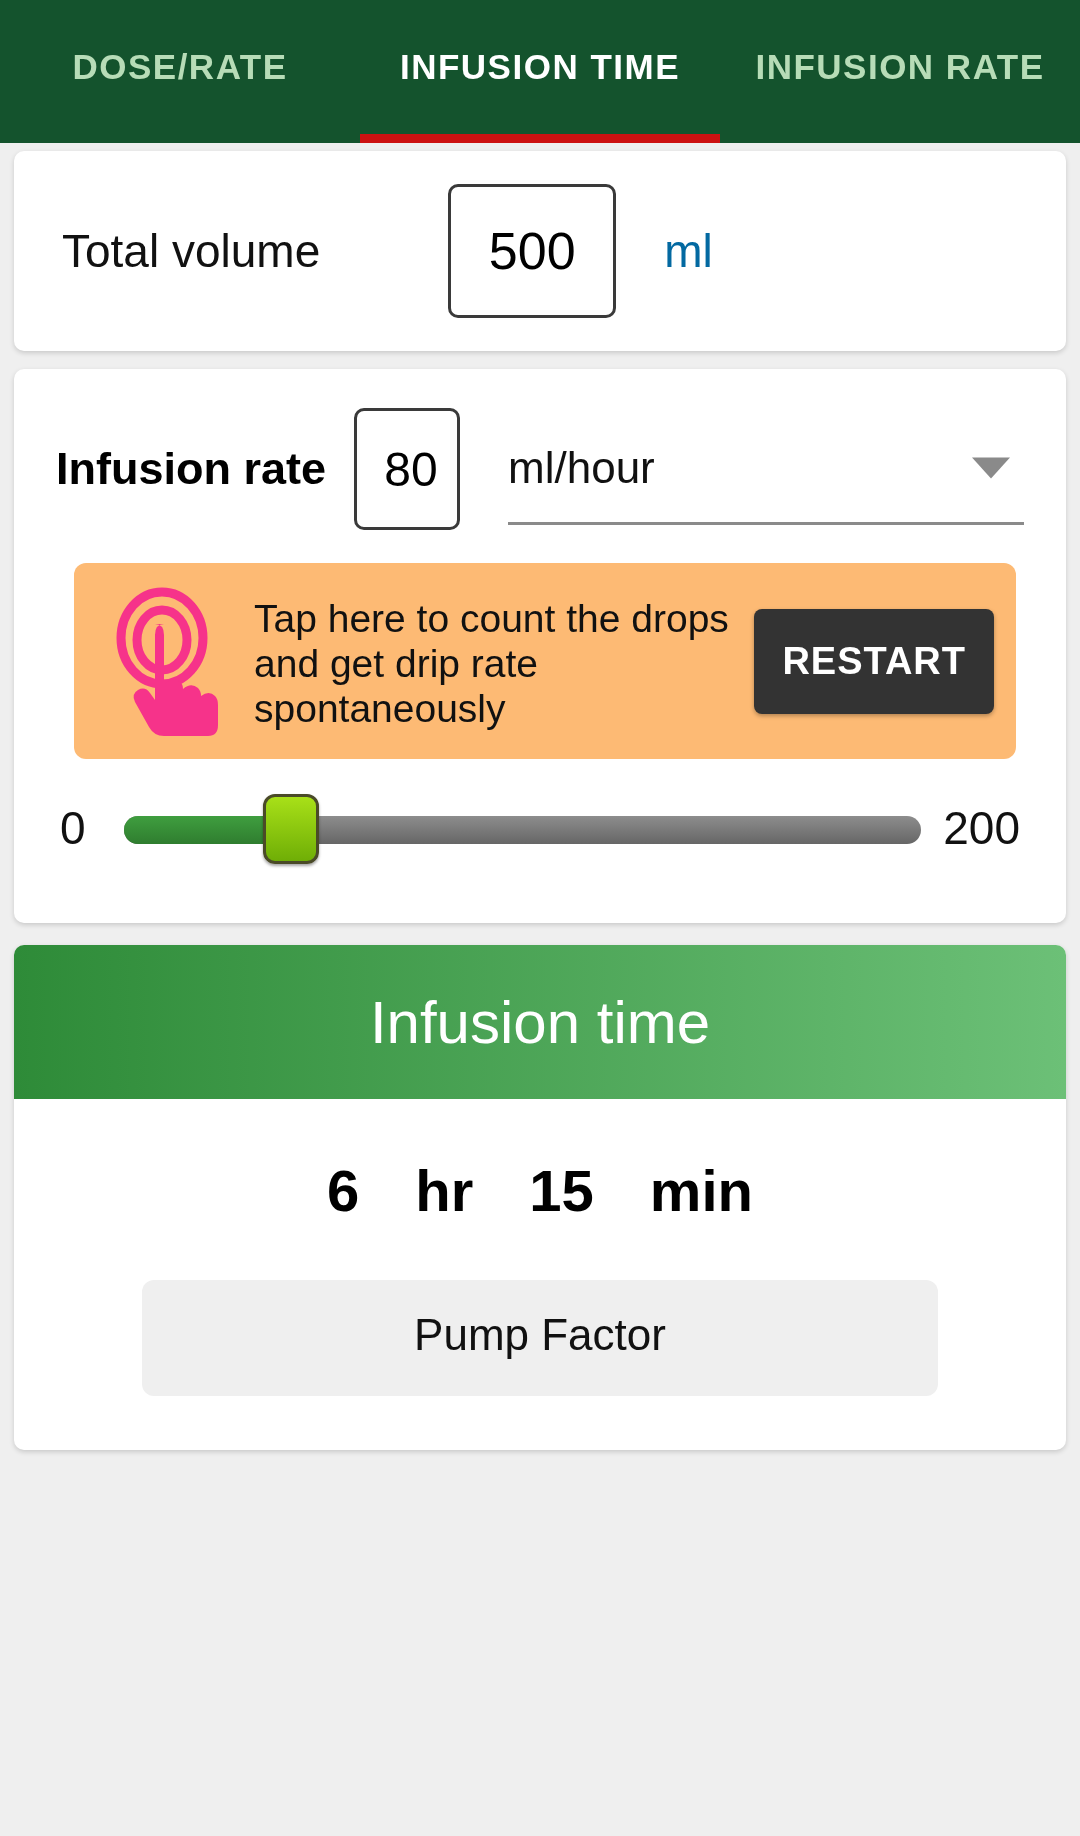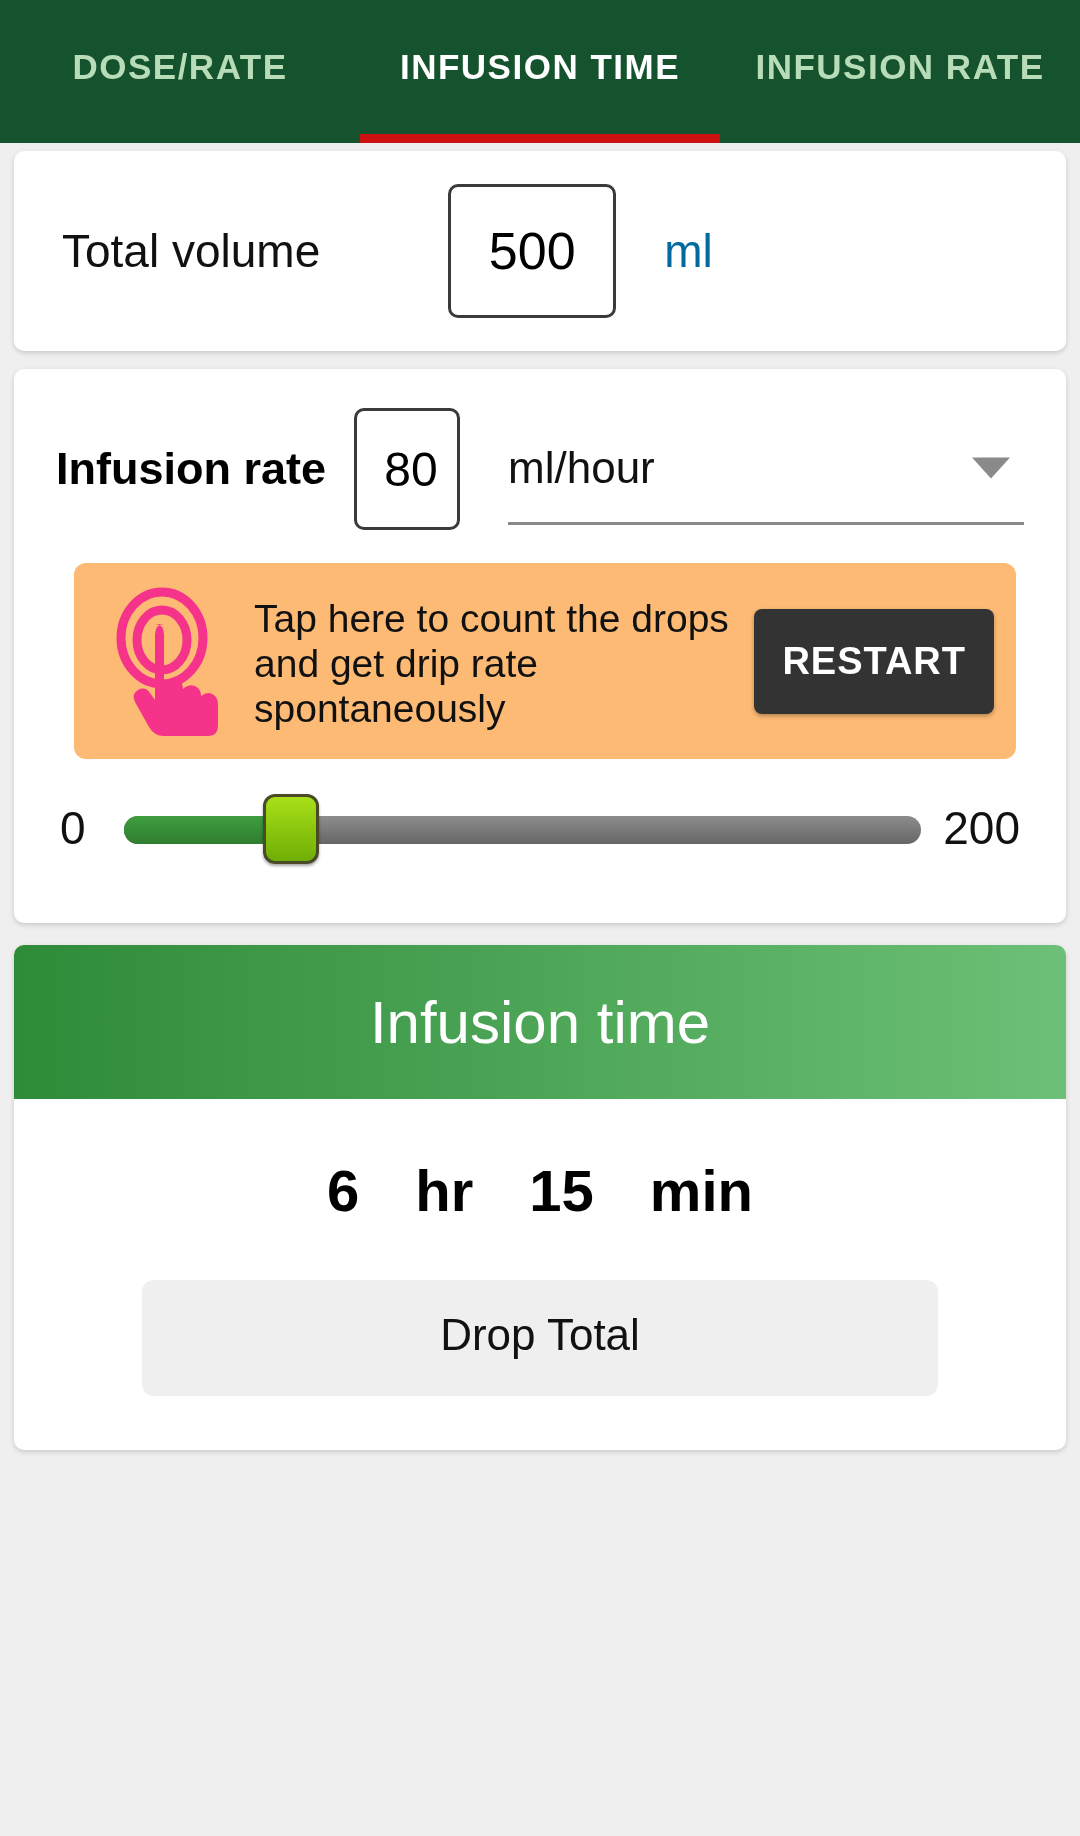--- a/index.html
+++ b/index.html
@@ -325,18 +325,18 @@
       <div class="result-header-text">Infusion time</div>
     </div>
     <div class="result-values">
       <span>6</span>
       <span>hr</span>
       <span>15</span>
       <span>min</span>
     </div>
 
     <div class="drop-factor">
-      <div class="drop-factor-label">Drop Total</div>
+      <div class="drop-factor-label">Pump Factor</div>
     </div>
   </div>
 
   <div class="bottom-strip"></div>
 </div>
 
 </body></html>

